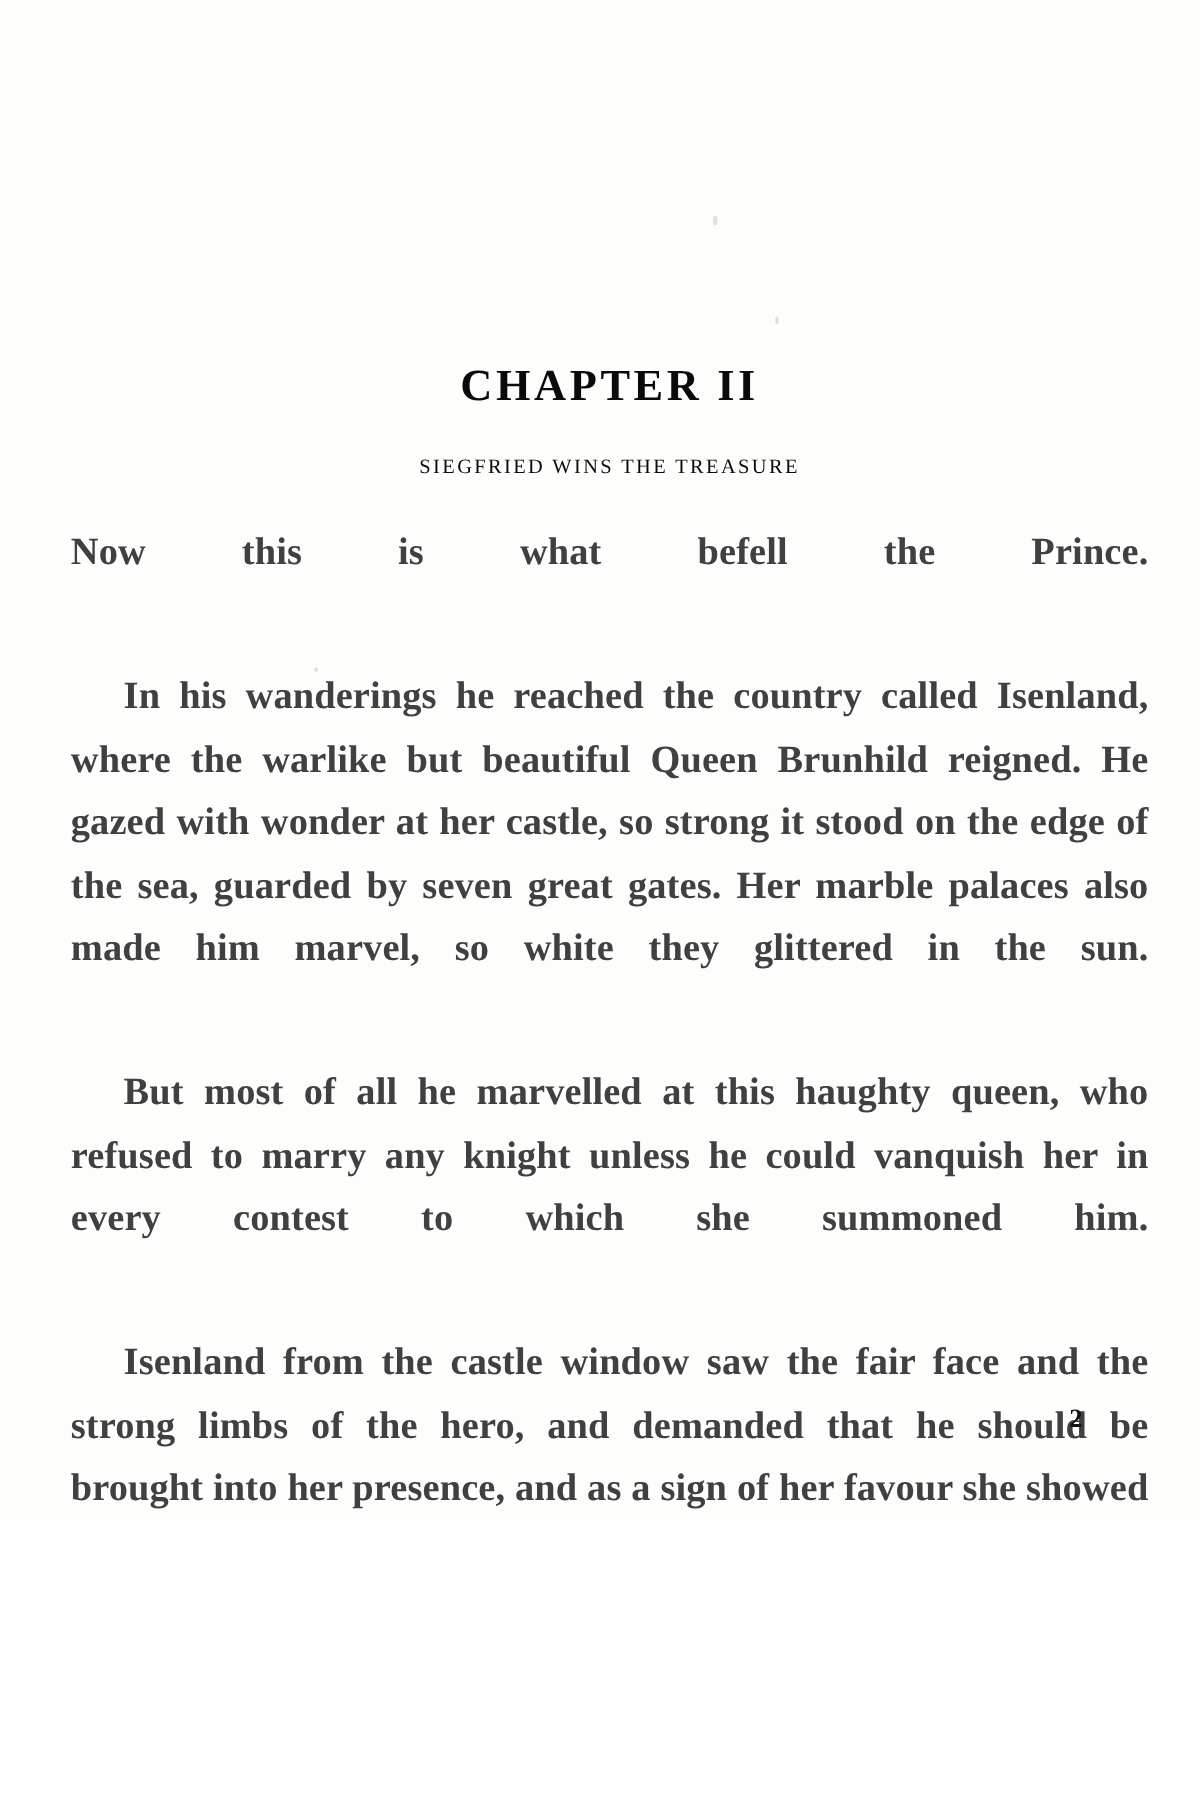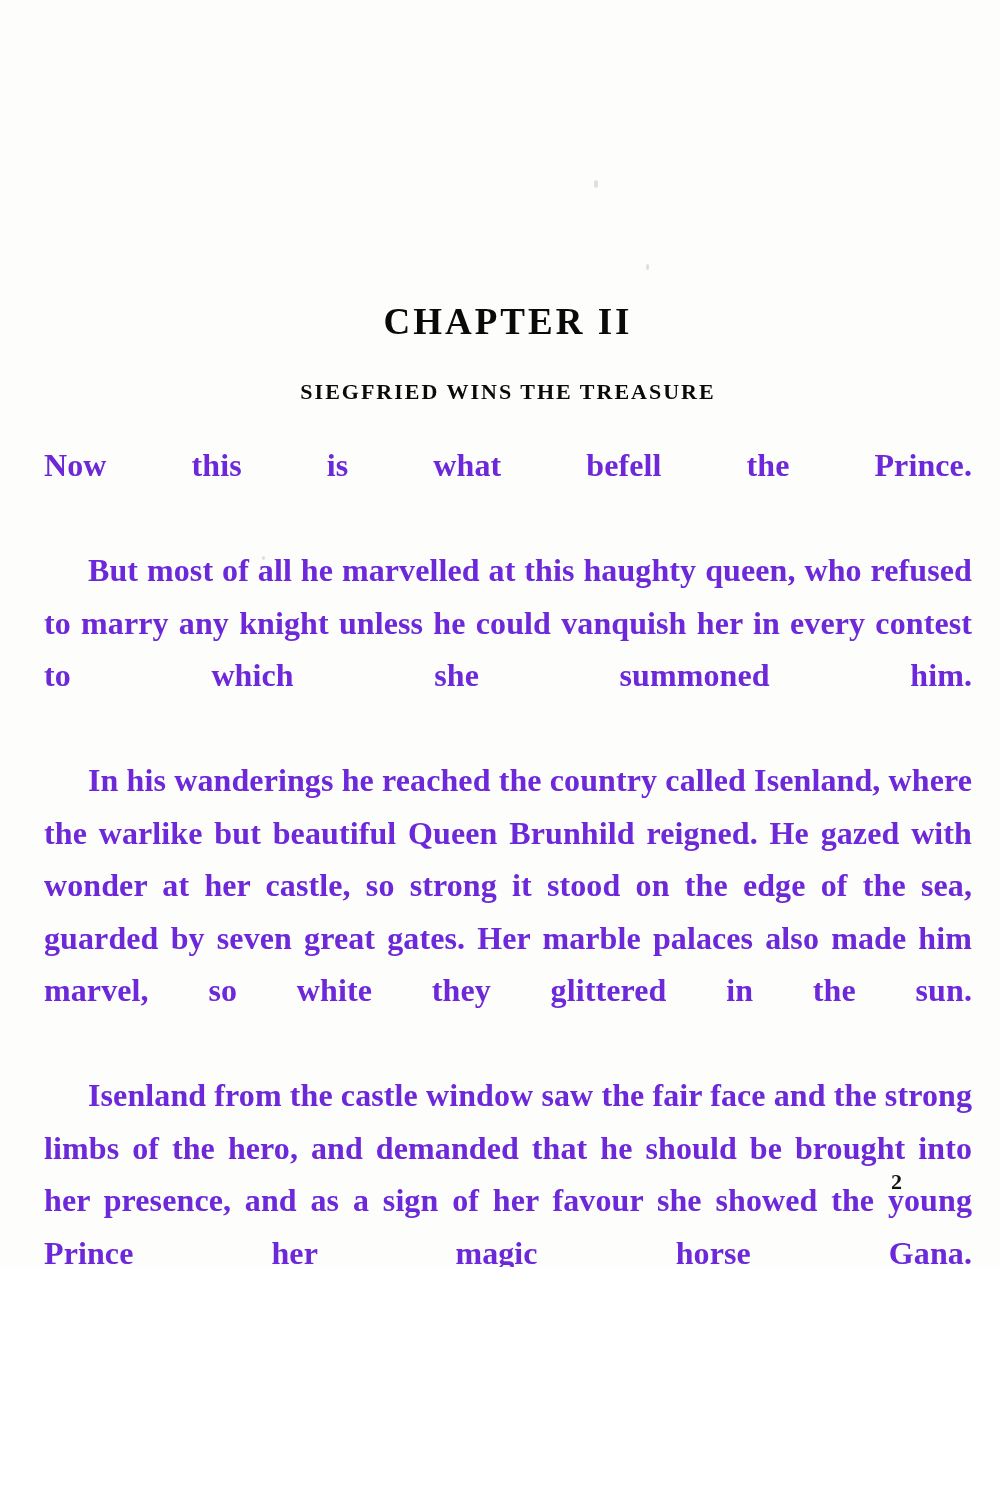--- a/index.html
+++ b/index.html
@@ -28,35 +28,35 @@
     font-family: "Liberation Serif", serif;
     font-weight: bold;
     font-size: 37px;
     letter-spacing: 3px;
     margin: 0 0 36px 0;
     color: #0a0a0a;
   }
   .chapter-subtitle {
     text-align: center;
     font-family: "Liberation Serif", serif;
-    font-weight: bold;
-    font-size: 22px;
+    font-weight: normal;
+    font-size: 17px;
     letter-spacing: 2.0px;
     margin: 0 0 34px 0;
     color: #0a0a0a;
   }
   .body-text p {
-    margin: 0;
+    margin: 15px;
     font-size: 32px;
     line-height: 52.5px;
     font-weight: bold;
     font-family: "Liberation Serif", serif;
     text-align: justify;
     text-justify: inter-word;
-    color: #6d28d9;
+    color: #404040;
     letter-spacing: 0.1px;
   }
   .body-text p.noindent {
     text-indent: 0;
   }
   .body-text p.indent {
     text-indent: 44px;
   }
   
   .body-text p::after {
@@ -91,22 +91,22 @@
   <div class="speck" style="left:602px;top:1452px;width:4px;height:4px;"></div>
 
   <div class="content">
 
     <h1 class="chapter-heading">CHAPTER II</h1>
 
     <h2 class="chapter-subtitle">SIEGFRIED WINS THE TREASURE</h2>
 
     <div class="body-text">
       <p class="noindent">Now this is what befell the Prince.</p>
+      <p class="indent">In his wanderings he reached the country called Isenland, where the warlike but beautiful Queen Brunhild reigned.   He gazed with wonder at her castle, so strong it stood on the edge of the sea, guarded by seven great gates. Her marble palaces also made him marvel, so white they glittered in the sun.</p>
       <p class="indent">But most of all he marvelled at this haughty queen, who refused to marry any knight unless he could vanquish her in every contest to which she summoned him.</p>
-      <p class="indent">In his wanderings he reached the country called Isenland, where the warlike but beautiful Queen Brunhild reigned.   He gazed with wonder at her castle, so strong it stood on the edge of the sea, guarded by seven great gates. Her marble palaces also made him marvel, so white they glittered in the sun.</p>
       <p class="indent">Isenland from the castle window saw the fair face and the strong limbs of the hero, and demanded that he should be brought into her presence, and as a sign of her favour she showed the young Prince her magic horse Gana.</p>
     </div>
 
   </div>
 
   <div class="page-number">2</div>
 
 </div>
 
 </body></html>

